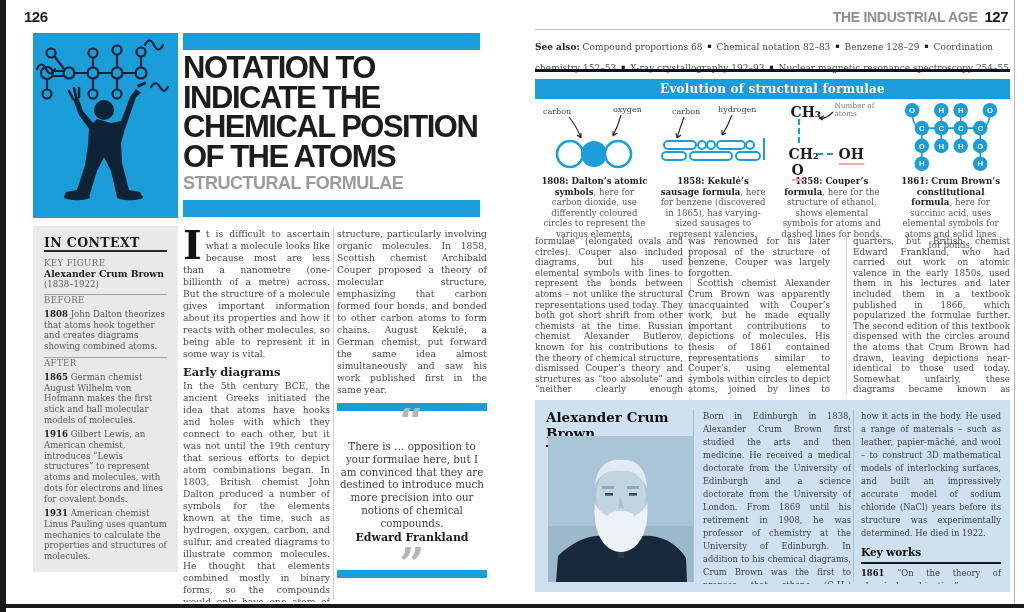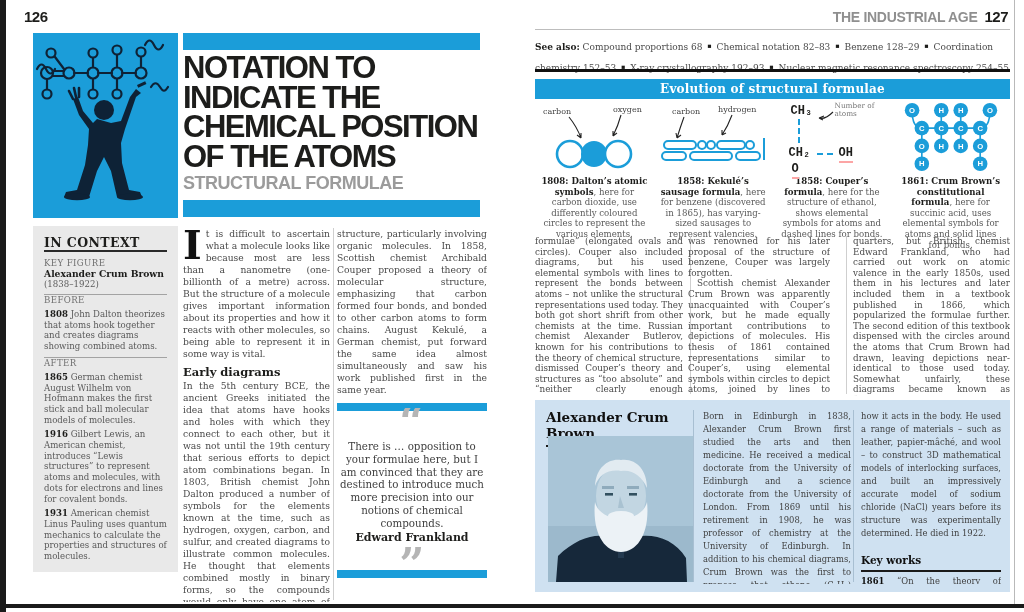--- a/index.html
+++ b/index.html
@@ -75,21 +75,21 @@
   .evo-cell { width:25%; position:relative; padding:0 6px; }
   .evo-diagram { height:70px; position:relative; }
   .evo-caption { font-size:8.6px; line-height:10.6px; color:#5a5a5a; margin-top:4px;text-align:center; }
   .evo-caption b { color:#1d1d1b; }
   .dlabel { fill:#444; font-size:8px; font-family:"DejaVu Serif", serif; }
   .dline { stroke:#1b9dd9; fill:none; }
   .arrow { stroke:#222; fill:none; stroke-width:1.1; }
 
   
   .couper { position:relative; width:100%; height:70px; font-family:"DejaVu Serif", serif; }
-  .couper .f { position:absolute; font-weight:bold; font-size:12px; color:#1d1d1b;font-family:Liberation Mono, monospace; }
+  .couper .f { position:absolute; font-weight:bold; font-size:14px; color:#1d1d1b; }
   .couper .note { position:absolute; font-size:7.3px; color:#777; width:44px; line-height:8px; font-weight:normal; }
   .cp-dash-v { position:absolute; width:0; border-left:2px dashed #1b9dd9; }
   .cp-dash-h { position:absolute; height:0; border-top:2px dashed #1b9dd9; }
   .u-blue { border-bottom:2px solid #fca5a5; padding-bottom:1px; }
 
   
   .col-r { top:236px; height:160px; }
   .col-r1 { left:535px; width:148px; }
   .col-r2 { left:688px; width:142px; }
   .col-r3 { left:853px; width:157px; }
@@ -97,21 +97,21 @@
 
   
   .bio { left:535px; top:400px; width:475px; height:192px; background:#cfe1f1; padding:9px 11px; }
   .bio-title { font-size:13.5px; font-weight:bold; color:#101010; padding-bottom:4px;
                border-bottom:2.5px solid #1a1a1a; width:148px; }
   .bio-photo { position:absolute; left:13px; top:36px; width:146px; height:146px; }
   .bio-col { position:absolute; top:10px; height:174px; overflow:hidden; font-size:8.4px; line-height:13px; color:#3f3f3f; text-align:justify; }
   .bio-c2 { left:168px; width:148px; }
   .bio-c3 { left:326px; width:140px; }
   .bio-div { position:absolute; top:10px; height:172px; width:1px; background:#a8bfd2; }
-  .kw-head { font-size:10.5px; font-weight:bold; color:#101010; margin-top:14px; padding-bottom:3px;
+  .kw-head { font-size:10.5px; font-weight:bold; color:#101010; margin-top:6px; padding-bottom:3px;
              border-bottom:2px solid #1a1a1a; }
   .kw-item { margin-top:3px; }
   .kw-item b { color:#101010; }
 </style>
 </head>
 <body>
 
 <div id="canvas">
 
   <div class="abs edge-left"></div>

